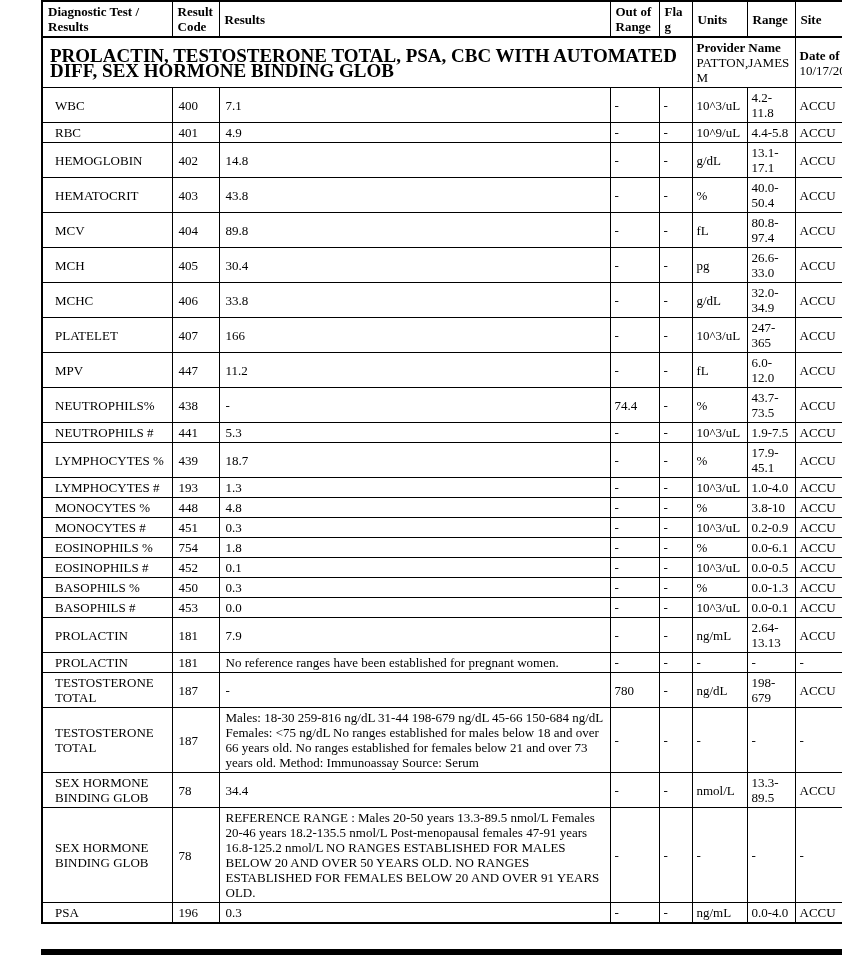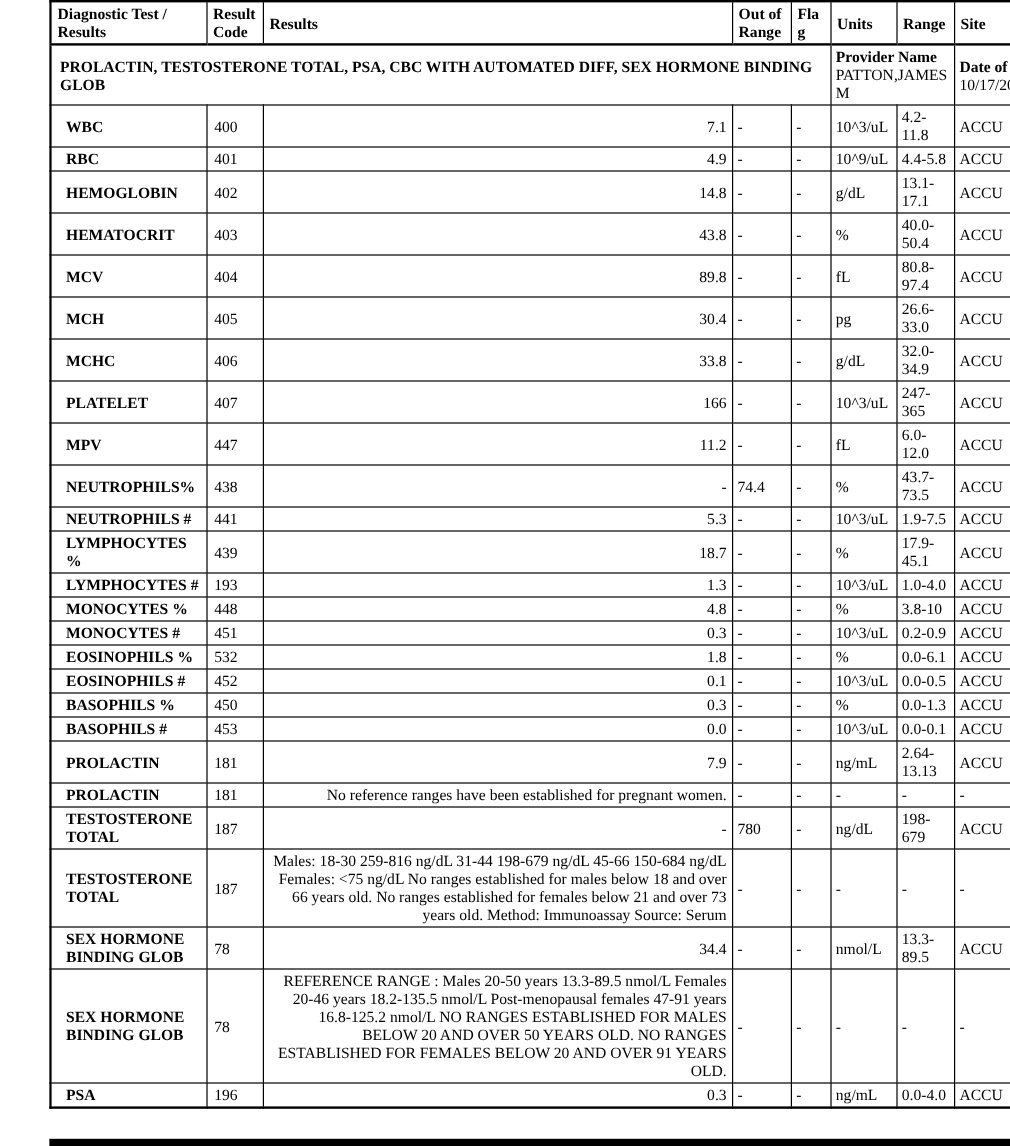--- a/index.html
+++ b/index.html
@@ -29,27 +29,27 @@
     text-align: left;
     word-wrap: break-word;
     overflow: hidden;
   }
   .results thead th {
     font-weight: bold;
     border-bottom: 2px solid #000;
     padding: 2px 5px;
     vertical-align: middle;
   }
-  .results td.c0 { padding-left: 12px; font-weight: bold; }
+  .results td.c0 { padding-left: 12px; }
   .results td.c1 { padding-left: 6px; }
-  .results td.c2 { padding-left: 6px; text-align: right; }
+  .results td.c2 { padding-left: 6px; }
   td.section-title {
     font-weight: bold;
     padding-left: 7px;
-    font-size: 13px;
+    font-size: 19px;
   }
   td.span-cell { vertical-align: middle; }
   .b { font-weight: bold; text-align: right; }
   .bottom-bar {
     position: absolute;
     left: 0;
     bottom: 0;
     width: 100%;
     height: 6px;
     background: #000000;
@@ -250,21 +250,21 @@
           <td class="c2">0.3</td>
           <td class="c3">-</td>
           <td class="c4">-</td>
           <td class="c5">10^3/uL</td>
           <td class="c6">0.2-0.9</td>
           <td class="c7">ACCU</td>
           <td class="c8">F</td>
         </tr>
         <tr>
           <td class="c0">EOSINOPHILS %</td>
-          <td class="c1">532</td>
+          <td class="c1">754</td>
           <td class="c2">1.8</td>
           <td class="c3">-</td>
           <td class="c4">-</td>
           <td class="c5">%</td>
           <td class="c6">0.0-6.1</td>
           <td class="c7">ACCU</td>
           <td class="c8">F</td>
         </tr>
         <tr>
           <td class="c0">EOSINOPHILS #</td>

